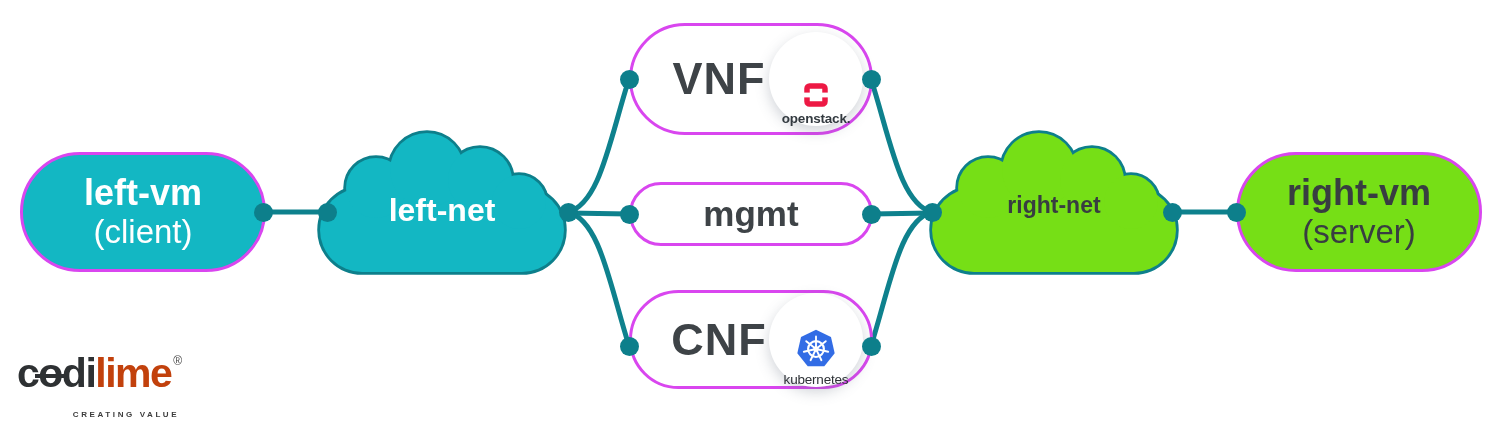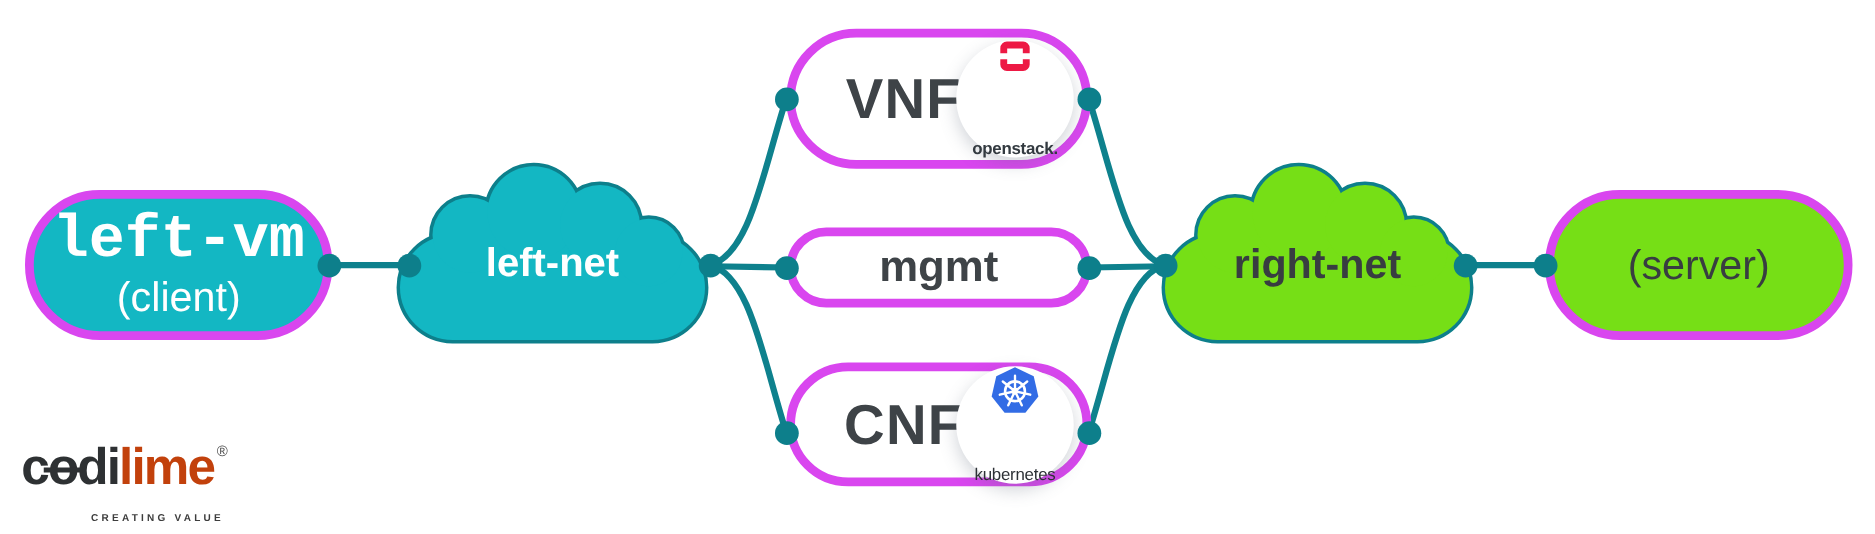--- a/index.html
+++ b/index.html
@@ -3,52 +3,52 @@
 <meta charset="utf-8">
 <style>
   html,body { margin:0; padding:0; background:#ffffff; }
   .canvas {
     position:relative; width:1500px; height:427px; background:#ffffff;
     font-family:"Liberation Sans", sans-serif; overflow:hidden;
   }
   .edges { position:absolute; left:0; top:0; z-index:1; }
   .node { position:absolute; z-index:2; }
   .pill {
-    box-sizing:border-box; border:7px solid #d946ef;
+    box-sizing:border-box; border:3px solid #d946ef;
     display:flex; flex-direction:column; align-items:center; justify-content:center;
   }
   .pill.teal  { background:#13b7c3; color:#ffffff; }
   .pill.green { background:#76df16; color:#383d41; }
   .pill.white { background:#ffffff; color:#3e4347; }
   #node-left-vm  { left:20px;   top:152px; width:246px; height:120px; border-radius:60px; }
   #node-right-vm { left:1236px; top:152px; width:246px; height:120px; border-radius:60px; }
   #node-vnf  { left:629px; top:23px;  width:244px; height:112px; border-radius:56px; }
   #node-mgmt { left:629px; top:182px; width:244px; height:64px;  border-radius:32px; }
   #node-cnf  { left:629px; top:290px; width:244px; height:99px; border-radius:56px; }
-  .vm-title { font-size:48px; font-weight:700; line-height:1.12;font-family:Liberation Mono, monospace; }
+  .vm-title { font-size:36px; font-weight:700; line-height:1.12; }
   .vm-sub   { font-size:33px; font-weight:400; line-height:1.12; }
   .mid-label {
     position:absolute; left:28px; width:118px; top:50%; transform:translateY(-50%);
     font-size:45px; font-weight:700; letter-spacing:1px; text-align:center; color:#3e4347;
   }
   .mgmt-label { font-size:35px; font-weight:700; color:#3e4347; }
   .cloud { width:256px; height:150px; }
   #node-left-net  { left:314px; top:128px; }
   #node-right-net { left:926px; top:128px; }
   .cloud-svg { position:absolute; left:0; top:0; }
   .cloud-label {
     position:absolute; left:0; right:0; top:64px; text-align:center; font-weight:700;
   }
   #node-left-net  .cloud-label { color:#ffffff; font-size:32px;text-align:center; }
-  #node-right-net .cloud-label { color:#383d41; font-size:33px; }
+  #node-right-net .cloud-label { color:#383d41; font-size:23px; }
   .badge {
     position:absolute; right:7px; top:50%; transform:translateY(-50%);
     width:94px; height:94px; border-radius:50%; background:#ffffff;
     box-shadow:0 5px 14px rgba(100,110,125,0.30);
-    display:flex; flex-direction:column; align-items:center; justify-content:space-between; gap:3px;
+    display:flex; flex-direction:column; align-items:center; justify-content:flex-end; gap:3px;
   }
   .badge-label { font-size:13.5px; font-weight:400; color:#2d3136; letter-spacing:-0.2px; }
   #openstack-badge .badge-label { font-weight:600; color:#333a40; }
   .dot {
     position:absolute; width:19px; height:19px; margin:-9.5px 0 0 -9.5px;
     border-radius:50%; background:#0d7f8b; z-index:3;
   }
   .brand { position:absolute; left:17px; top:352px; z-index:2; }
   .brand-word { font-size:41px; font-weight:700; letter-spacing:-1.5px; line-height:1.05; color:#2e3133; white-space:nowrap; }
   .brand-lime { color:#c2410c; }
@@ -144,20 +144,21 @@
 
   <div class="node cloud" id="node-right-net">
     <svg class="cloud-svg" width="256" height="150" viewBox="0 0 256 150">
       <use href="#cloud-shape-def" fill="#76df16" stroke="#0d7f8b" stroke-width="5.5"></use>
       <use href="#cloud-shape-def" fill="#76df16"></use>
     </svg>
     <div class="cloud-label">right-net</div>
   </div>
 
   <div class="node pill green" id="node-right-vm">
+    <div class="vm-title">right-vm</div>
     <div class="vm-sub">(server)</div>
   </div>
 
   <div class="dot" style="left:263px;  top:212px;"></div>
   <div class="dot" style="left:327px;  top:212px;"></div>
   <div class="dot" style="left:568px;  top:212px;"></div>
   <div class="dot" style="left:629px;  top:79px;"></div>
   <div class="dot" style="left:871px;  top:79px;"></div>
   <div class="dot" style="left:629px;  top:214px;"></div>
   <div class="dot" style="left:871px;  top:214px;"></div>

